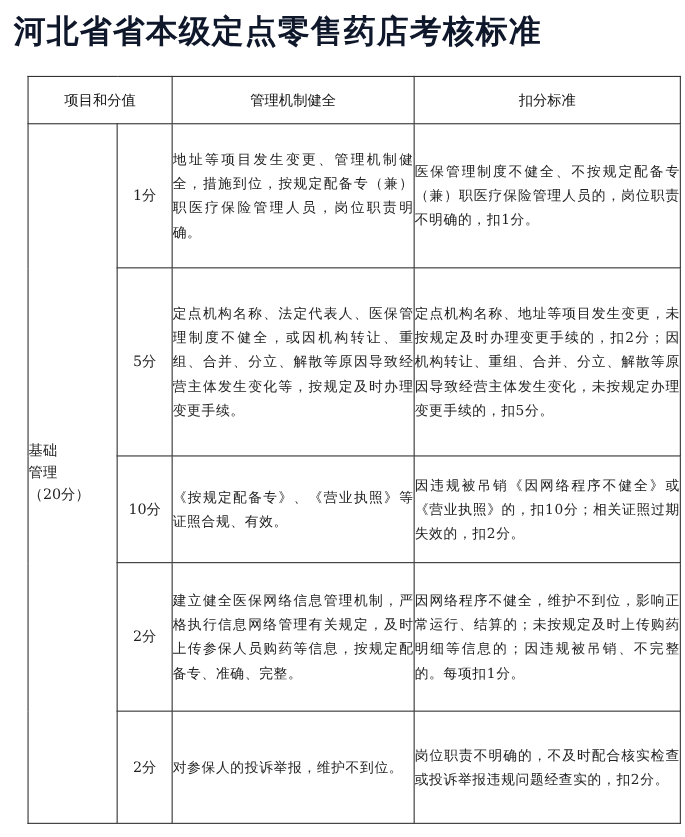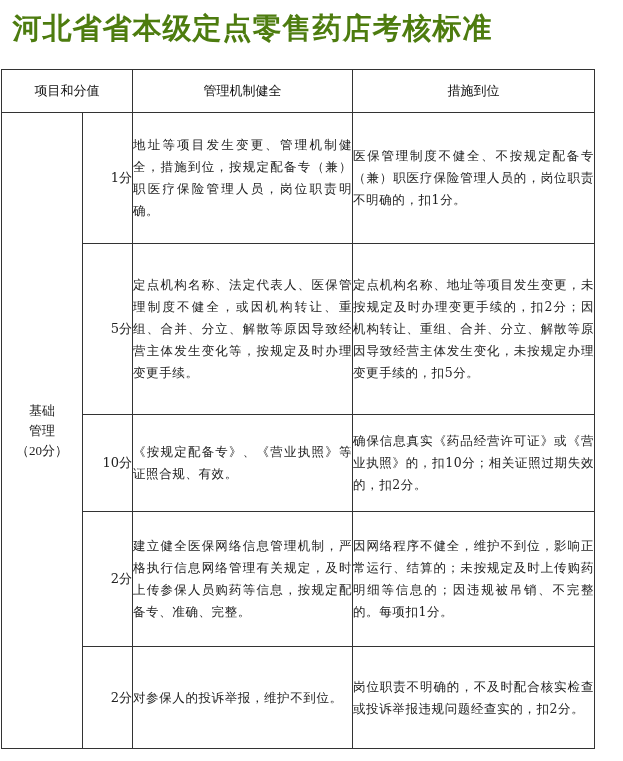--- a/index.html
+++ b/index.html
@@ -18,53 +18,51 @@
     .title {
       position: absolute;
       left: 0;
       top: 8px;
       width: 505px;
       text-align: center;
       font-family: "DejaVu Serif", "Liberation Serif", serif;
       font-weight: bold;
       font-size: 29px;
       letter-spacing: 1px;
-      color: #4d7c0f;
+      color: #0f172a;
       line-height: 40px;
     }
     table.std {
       position: absolute;
-      left: 1px;
+      left: 25px;
       top: 69px;
       width: 593px;
       border-collapse: collapse;
       table-layout: fixed;
     }
     table.std td, table.std th {
       border: 1.5px solid #333;
       padding: 0;
       vertical-align: middle;
     }
     th.hdr {
       height: 42px;
       font-family: "DejaVu Sans", "Liberation Sans", sans-serif;
       font-weight: normal;
       font-size: 13px;
       color: #111;
       text-align: center;
     }
     td.cat {
-      text-align: center;
       font-size: 13px;
       line-height: 20px;
       color: #222;
-      font-family: Liberation Serif, serif;
     }
     td.score {
-      text-align: right;
+      text-align: center;
       font-size: 13px;
       color: #222;
     }
     td.text {
       font-size: 12.5px;
       line-height: 22px;
       color: #222;
       padding: 0 7px 0 8px;
       text-align: justify;
       letter-spacing: 0.6px;
@@ -79,21 +77,21 @@
   <colgroup>
     <col style="width:81px">
     <col style="width:50px">
     <col style="width:220px">
     <col style="width:242px">
   </colgroup>
   <thead>
     <tr>
       <th class="hdr" colspan="2">项目和分值</th>
       <th class="hdr">管理机制健全</th>
-      <th class="hdr">措施到位</th>
+      <th class="hdr">扣分标准</th>
     </tr>
   </thead>
   <tbody>
     <tr style="height:131px">
       <td class="cat" rowspan="5">
         <div>基础</div>
         <div>管理</div>
         <div>（20分）</div>
       </td>
       <td class="score">1分</td>
@@ -101,21 +99,21 @@
       <td class="text">医保管理制度不健全、不按规定配备专（兼）职医疗保险管理人员的，岗位职责不明确的，扣1分。</td>
     </tr>
     <tr style="height:171px">
       <td class="score">5分</td>
       <td class="text">定点机构名称、法定代表人、医保管理制度不健全，或因机构转让、重组、合并、分立、解散等原因导致经营主体发生变化等，按规定及时办理变更手续。</td>
       <td class="text">定点机构名称、地址等项目发生变更，未按规定及时办理变更手续的，扣2分；因机构转让、重组、合并、分立、解散等原因导致经营主体发生变化，未按规定办理变更手续的，扣5分。</td>
     </tr>
     <tr style="height:97px">
       <td class="score">10分</td>
       <td class="text">《按规定配备专》、《营业执照》等证照合规、有效。</td>
-      <td class="text">确保信息真实《药品经营许可证》或《营业执照》的，扣10分；相关证照过期失效的，扣2分。</td>
+      <td class="text">因违规被吊销《因网络程序不健全》或《营业执照》的，扣10分；相关证照过期失效的，扣2分。</td>
     </tr>
     <tr style="height:135px">
       <td class="score">2分</td>
       <td class="text">建立健全医保网络信息管理机制，严格执行信息网络管理有关规定，及时上传参保人员购药等信息，按规定配备专、准确、完整。</td>
       <td class="text">因网络程序不健全，维护不到位，影响正常运行、结算的；未按规定及时上传购药明细等信息的；因违规被吊销、不完整的。每项扣1分。</td>
     </tr>
     <tr style="height:102px">
       <td class="score">2分</td>
       <td class="text">对参保人的投诉举报，维护不到位。</td>
       <td class="text">岗位职责不明确的，不及时配合核实检查或投诉举报违规问题经查实的，扣2分。</td>

